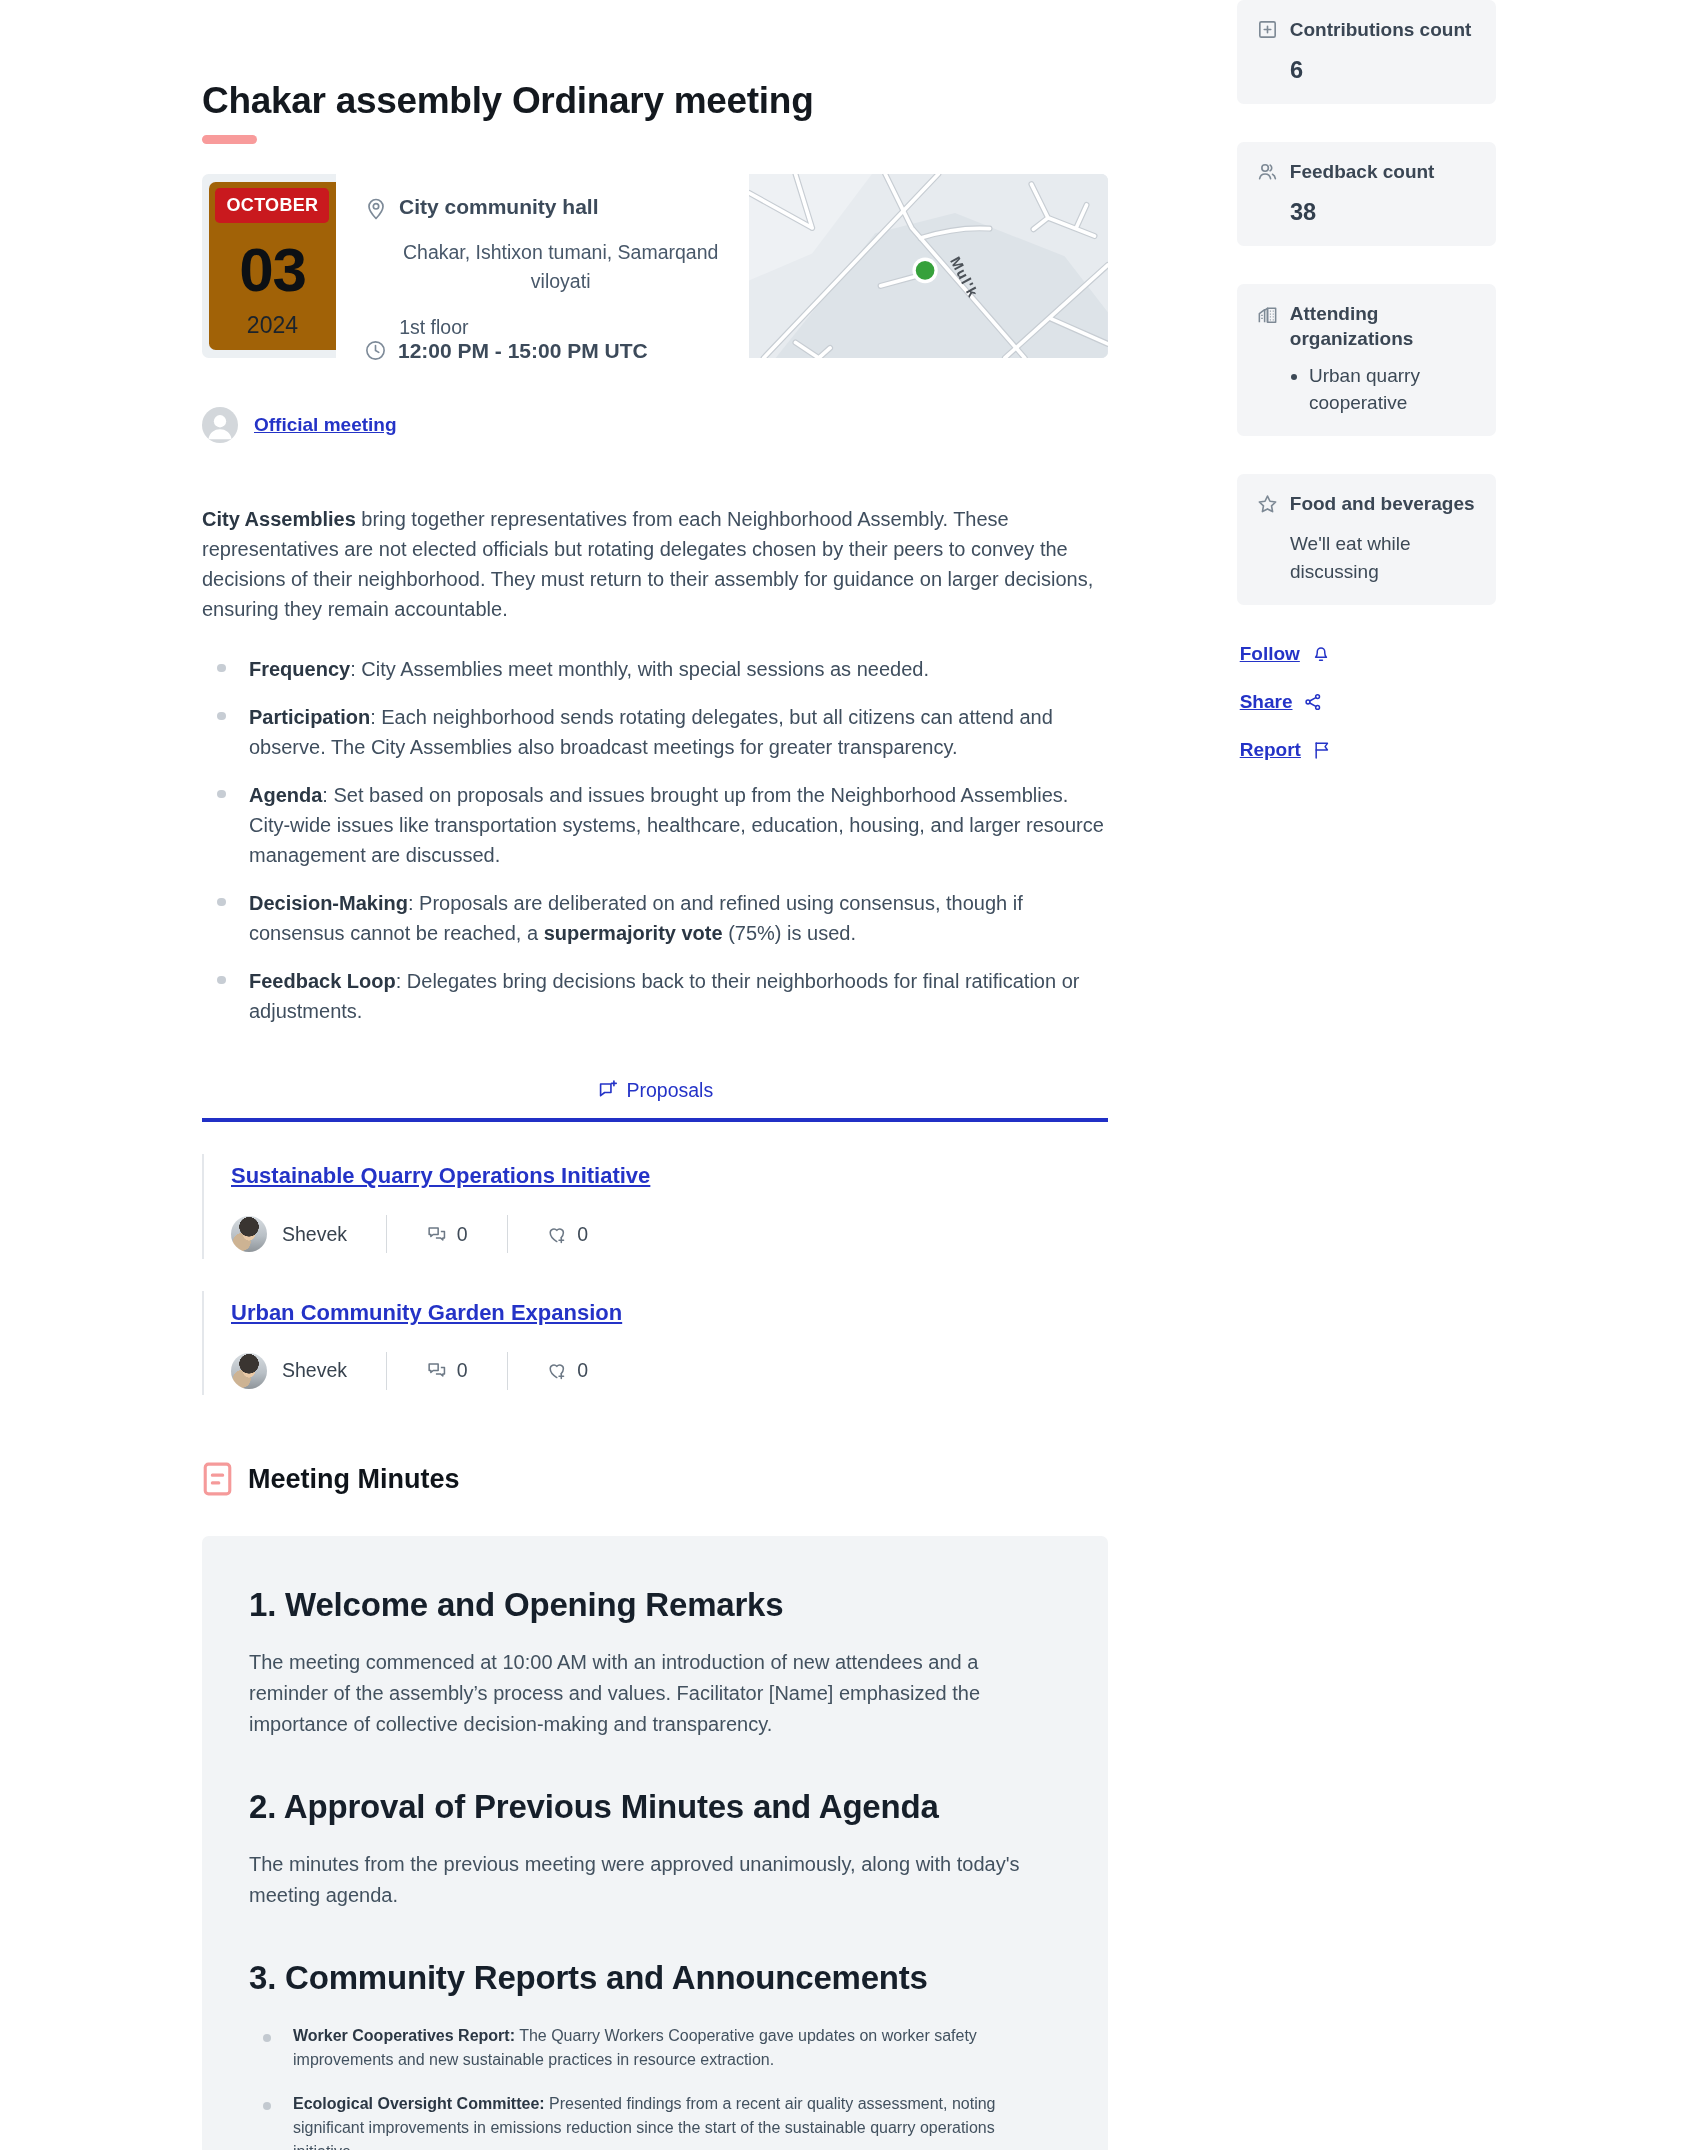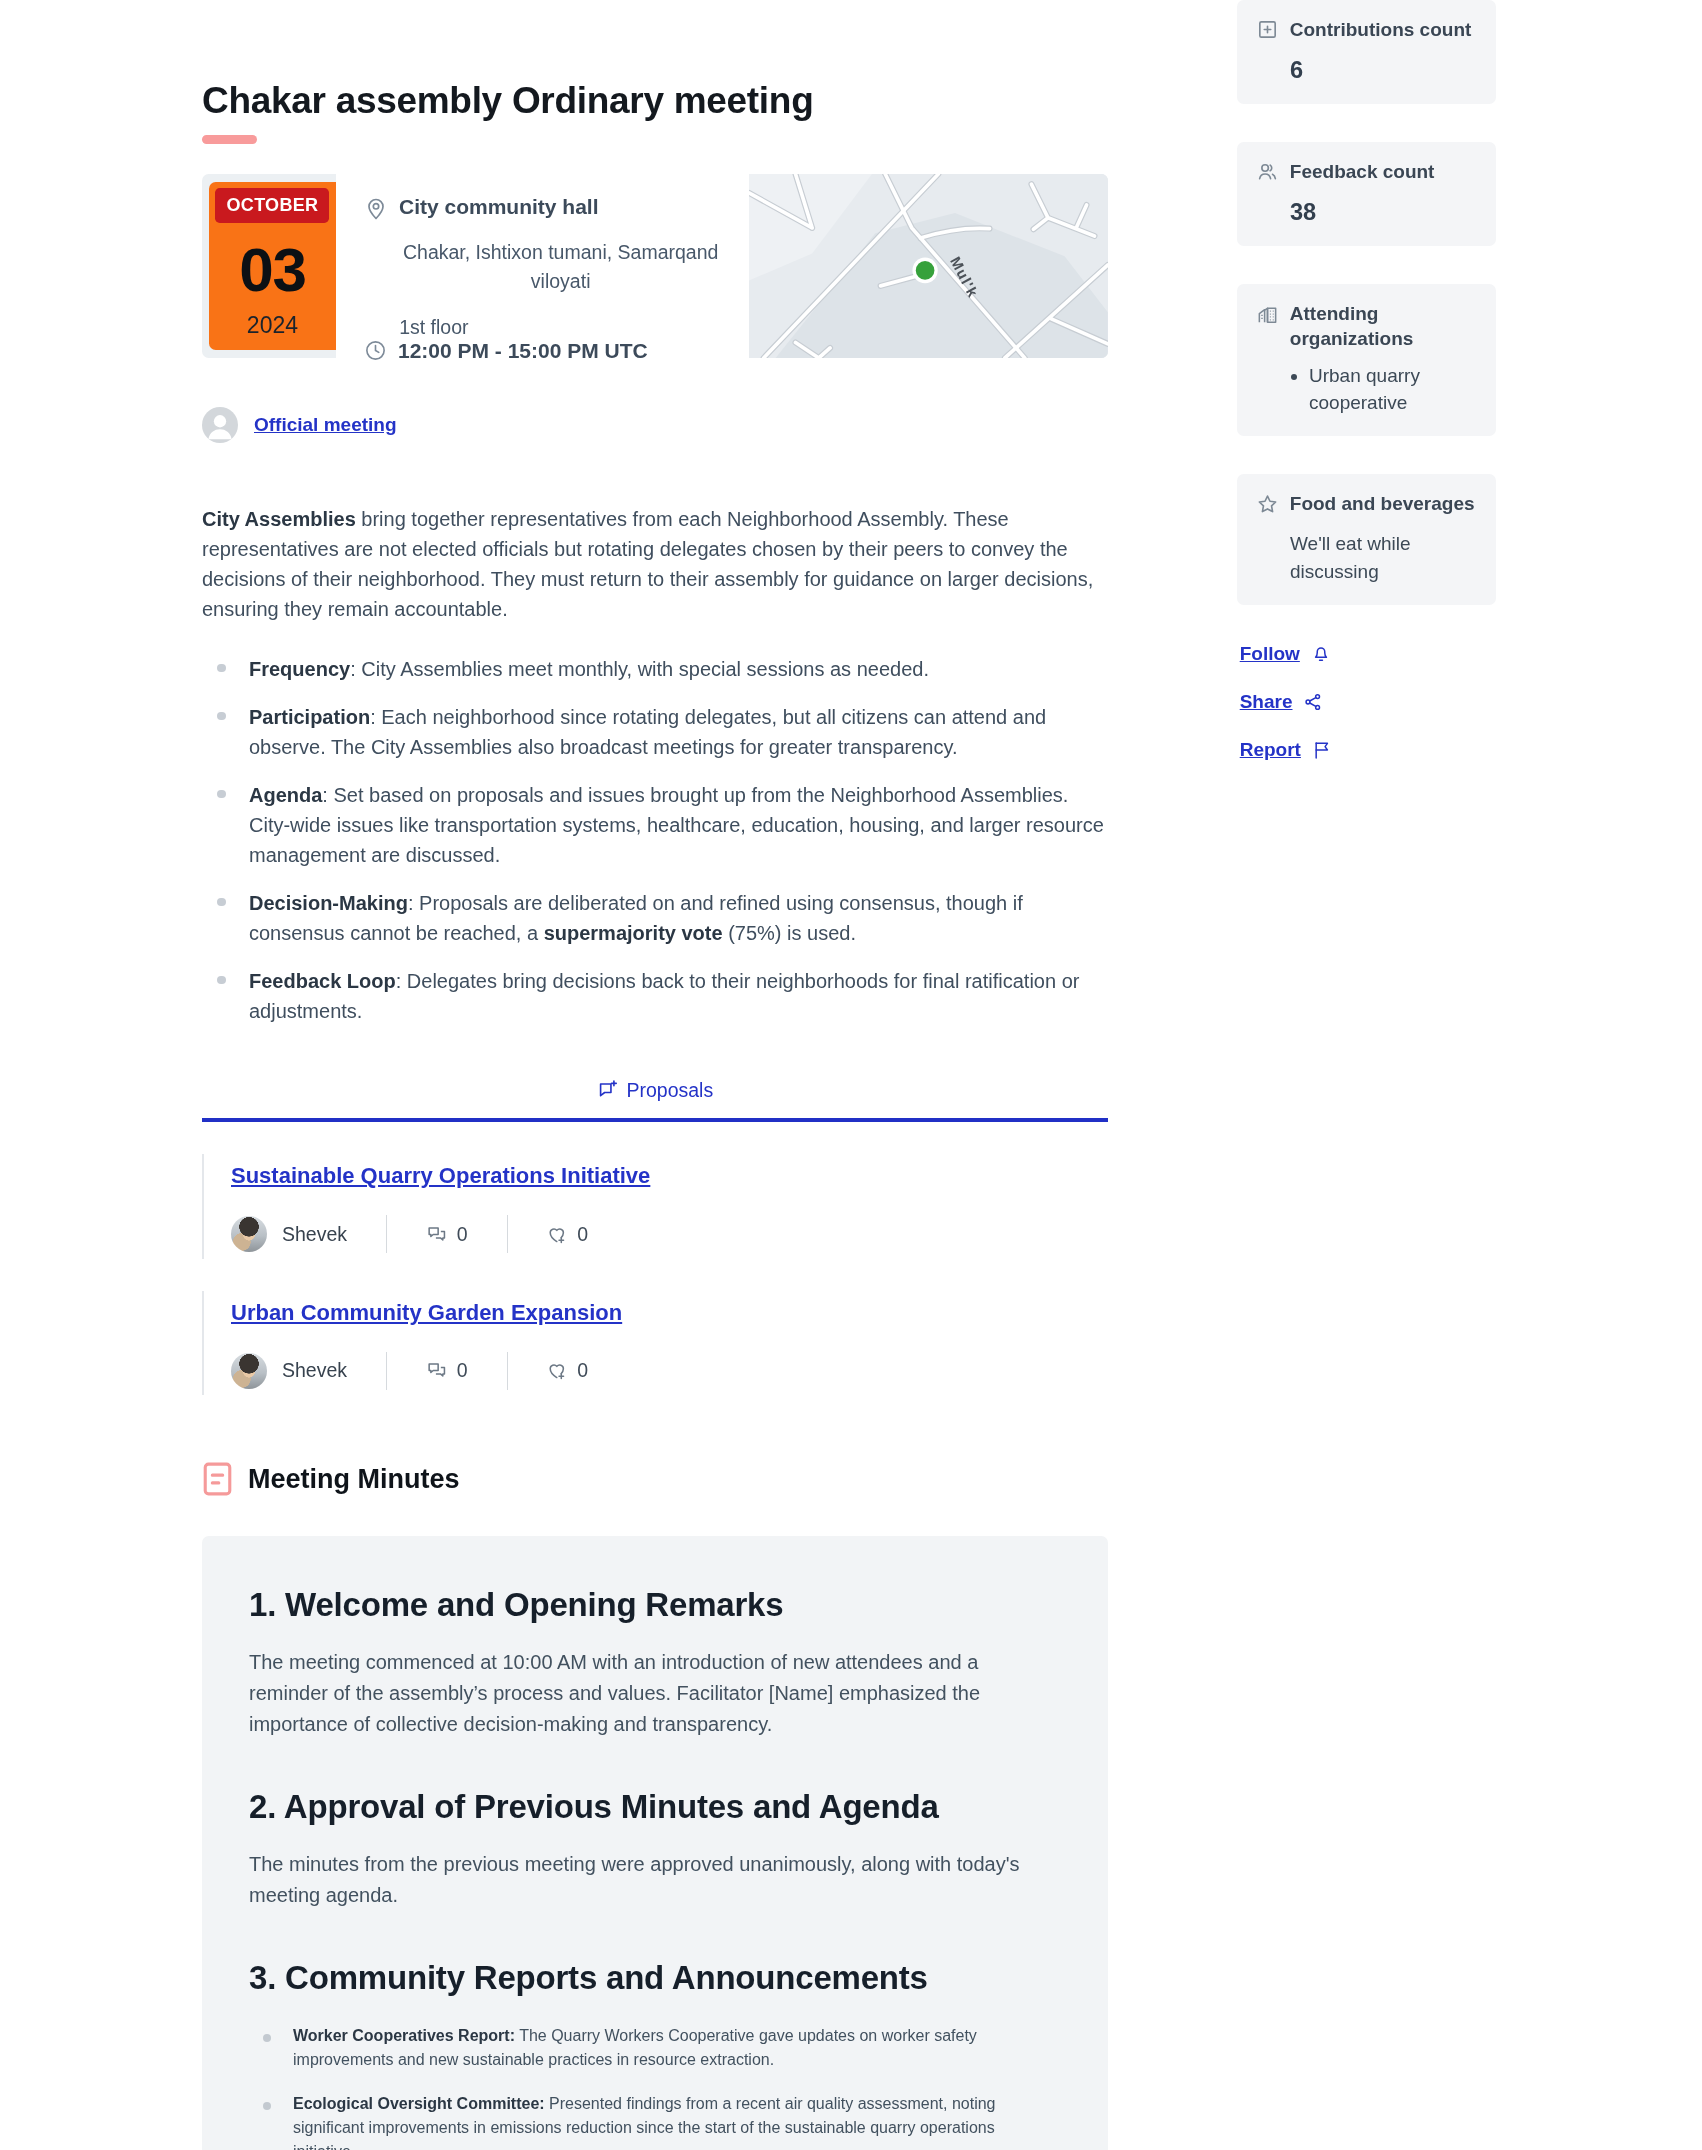--- a/index.html
+++ b/index.html
@@ -13,21 +13,21 @@
   .content { width:906px; margin-left:202px; padding-top:79px; }
   .sidebar { width:259px; margin-left:129px; }
 
   
   h1.page-title { font-size:37px; line-height:1.2; font-weight:700; color:#14191f; letter-spacing:-0.3px; }
   .title-underline { width:55px; height:8.8px; border-radius:4.7px; background:#f89b9b; margin-top:11.5px; }
 
   
   .meeting-card { display:flex; margin-top:30px; height:184px; background:#ecf0f3; border-radius:6.7px; }
   .date-col { width:136px; padding:8px 0 8px 6.7px; }
-  .date-inner { height:100%; background:#f97316; border-radius:6.7px 0 0 6.7px; display:flex; flex-direction:column; align-items:center; padding:6.7px 6.7px 10.8px 6.7px; }
+  .date-inner { height:100%; background:#a16207; border-radius:6.7px 0 0 6.7px; display:flex; flex-direction:column; align-items:center; padding:6.7px 6.7px 10.8px 6.7px; }
   .month-badge { width:100%; background:#c9191e; color:#ffffff; font-weight:700; font-size:18px; letter-spacing:0.3px; text-align:center; padding:6.7px 0; border-radius:4.7px; }
   .day { font-size:62px; font-weight:800; color:#0c1014; line-height:1; margin-top:16px; letter-spacing:-1.3px; }
   .year { font-size:23px; color:#1b232c; margin-top:auto; }
   .info-col { flex:1; background:#ffffff; padding:21.6px 27px 20px 28px; display:flex; flex-direction:column; }
   .loc-row { display:flex; align-items:flex-start; gap:10.8px; }
   .loc-icon { color:#7d8a98; flex:0 0 auto; margin-top:1.3px; }
   .loc-name { font-size:21px; font-weight:700; color:#3c4a5a; }
   .address { margin-left:35px; margin-top:17.5px; font-size:19.5px; line-height:1.5; color:#48586a; width:323px;text-align:center; }
   .floor { margin-left:35px; margin-top:19px; font-size:19.5px; color:#48586a; }
   .time-row { margin-top:auto; display:flex; align-items:center; gap:10.8px; color:#7d8a98; }
@@ -173,21 +173,21 @@
           <path d="M4.2 21.5c1-4.4 4-6.6 7.8-6.6s6.8 2.2 7.8 6.6z"></path>
         </svg>
       </span>
       <a class="official-link" href="#">Official meeting</a>
     </div>
 
     <p class="intro"><b>City Assemblies</b><span> bring together representatives from each Neighborhood Assembly. These representatives are not elected officials but rotating delegates chosen by their peers to convey the decisions of their neighborhood. They must return to their assembly for guidance on larger decisions, ensuring they remain accountable.</span></p>
 
     <ul class="desc-list">
       <li><b>Frequency</b><span>: City Assemblies meet monthly, with special sessions as needed.</span><b></b><span></span></li>
-      <li><b>Participation</b><span>: Each neighborhood since rotating delegates, but all citizens can attend and observe. The City Assemblies also broadcast meetings for greater transparency.</span><b></b><span></span></li>
+      <li><b>Participation</b><span>: Each neighborhood sends rotating delegates, but all citizens can attend and observe. The City Assemblies also broadcast meetings for greater transparency.</span><b></b><span></span></li>
       <li><b>Agenda</b><span>: Set based on proposals and issues brought up from the Neighborhood Assemblies. City-wide issues like transportation systems, healthcare, education, housing, and larger resource management are discussed.</span><b></b><span></span></li>
       <li><b>Decision-Making</b><span>: Proposals are deliberated on and refined using consensus, though if consensus cannot be reached, a </span><b>supermajority vote</b><span> (75%) is used.</span></li>
       <li><b>Feedback Loop</b><span>: Delegates bring decisions back to their neighborhoods for final ratification or adjustments.</span><b></b><span></span></li>
     </ul>
 
     <div class="tabs">
       <div class="tab">
         <span>
           <svg class="ic" width="21.6" height="21.6" viewBox="0 0 24 24" fill="none" stroke="currentColor" stroke-width="1.8" stroke-linecap="round" stroke-linejoin="round">
             <path d="M4 5.5h11.5V15H8.5L4 18.5z"></path>

